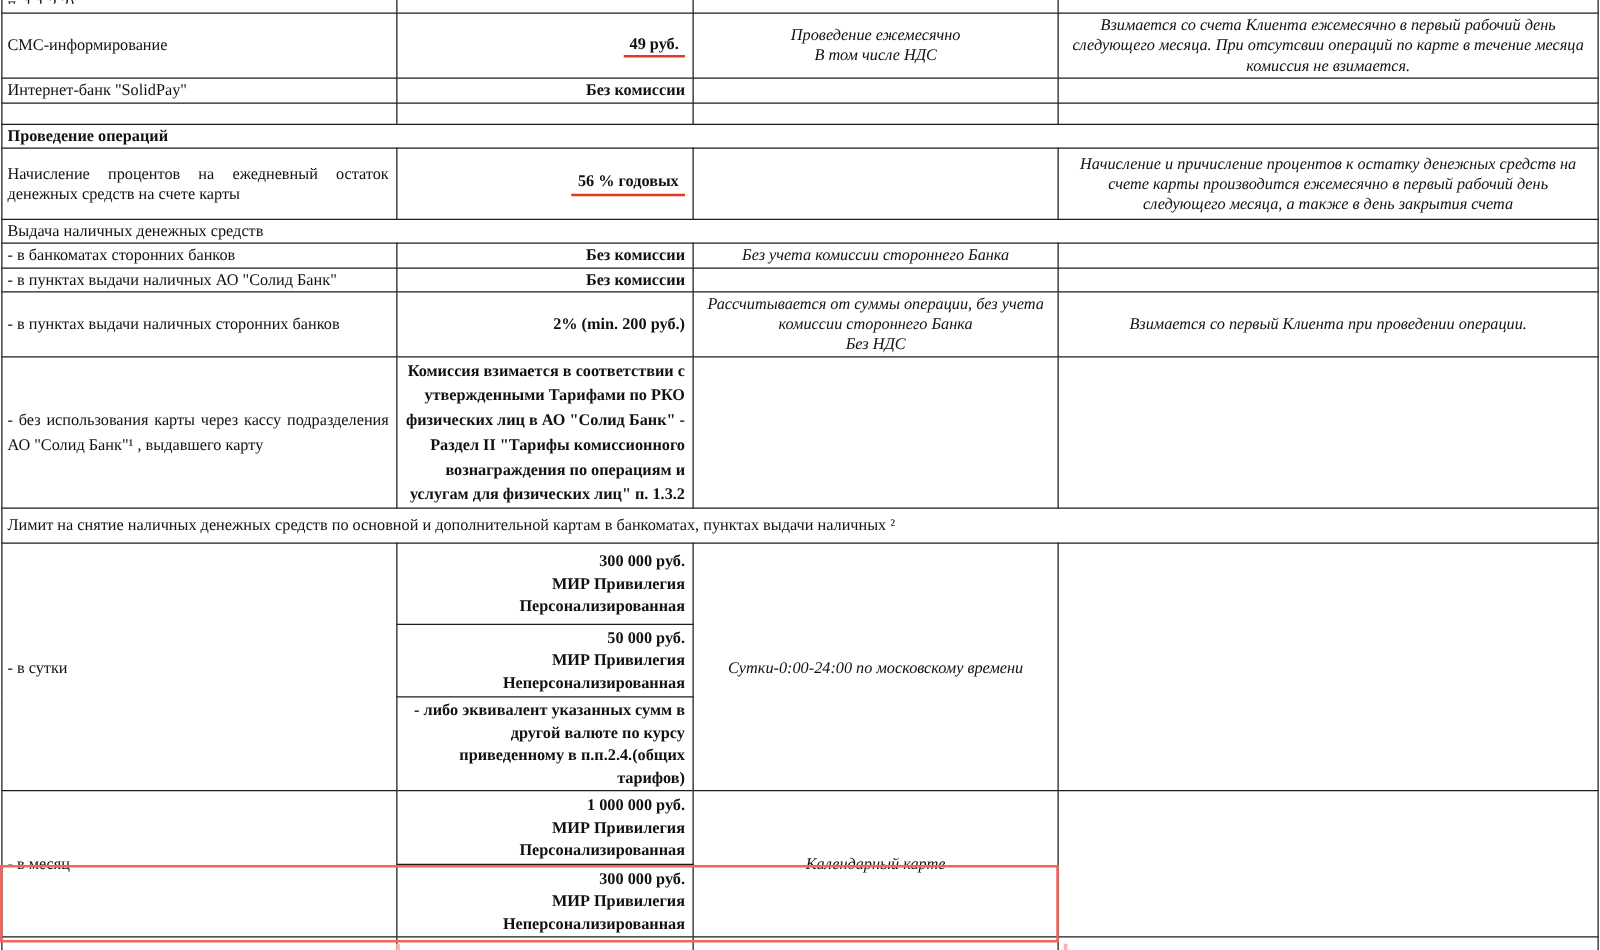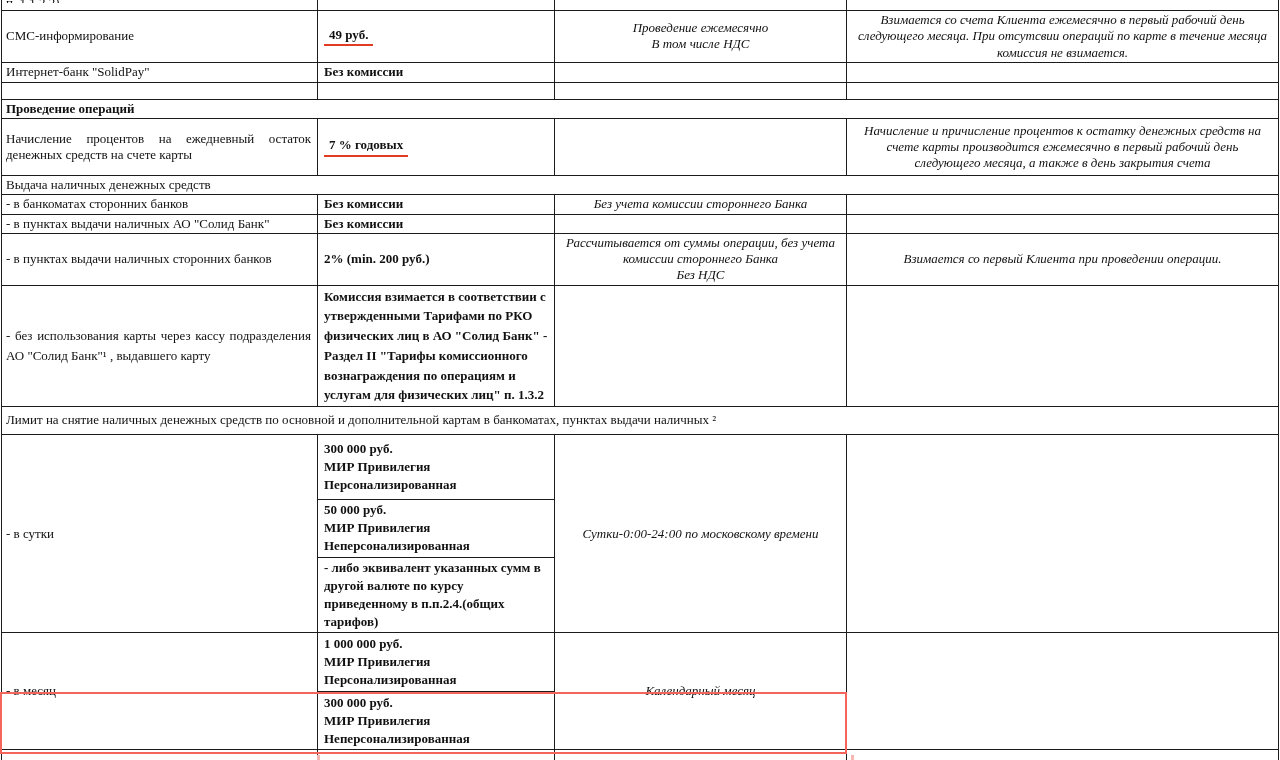--- a/index.html
+++ b/index.html
@@ -4,21 +4,21 @@
 <style>
   html,body{margin:0;padding:0;background:#ffffff;}
   body{width:1280px;height:760px;overflow:hidden;
        font-family:"Liberation Serif","DejaVu Serif",serif;color:#111;}
   .doc{position:relative;width:1280px;height:760px;overflow:hidden;}
   table.tariff{border-collapse:collapse;table-layout:fixed;width:1277px;margin:-1px 0 0 1px;}
   td{border:1px solid #1c1c1c;padding:1px 6px;font-size:13px;line-height:1.25;
      vertical-align:middle;overflow:hidden;}
   .svc{text-align:left;padding-left:4px;}
   .just{text-align:justify;text-align-last:left;}
-  .val{text-align:left;font-weight:bold;}
+  .val{text-align:right;font-weight:bold;}
   .note{text-align:center;font-style:italic;}
   .pre{white-space:pre-line;}
   .lh14{line-height:1.4;}
   .lh15{line-height:1.52;}
   .section td{font-weight:bold;padding-left:4px;margin-top:34px;}
   .plain td{font-weight:normal;padding-left:4px;margin-top:36px;}
   .redline{display:inline-block;border-bottom:2px solid #e23b24;padding:0 5px 1px 5px;}
   .clip{height:10px;padding:0 4px;vertical-align:bottom;text-decoration:underline;}
   .clipInner{display:block;height:8px;overflow:hidden;line-height:16px;
              transform:translateY(-7px);}
@@ -73,21 +73,21 @@
       <td></td>
     </tr>
 
     <tr class="section" style="height:18px">
       <td colspan="4">Проведение операций</td>
     </tr>
 
     <tr style="height:57px">
       <td class="svc just">Начисление процентов на ежедневный остаток денежных средств на счете карты</td>
       <td class="val">
-        <span class="redline">7 % годовых</span>
+        <span class="redline">56 % годовых</span>
       </td>
       <td></td>
       <td class="note">Начисление и причисление процентов к остатку денежных средств на счете карты производится ежемесячно в первый рабочий день следующего месяца, а также в день закрытия счета</td>
     </tr>
 
     <tr class="plain" style="height:16px">
       <td colspan="4">Выдача наличных денежных средств</td>
     </tr>
 
     <tr style="height:14px">
@@ -138,21 +138,21 @@
     </tr>
     <tr style="height:58px">
       <td class="val pre lh14">- либо эквивалент указанных сумм в другой валюте по курсу приведенному в п.п.2.4.(общих тарифов)</td>
     </tr>
 
     <tr style="height:59px">
       <td class="svc" rowspan="2">- в месяц</td>
       <td class="val pre lh14">1 000 000 руб.
 МИР Привилегия
 Персонализированная</td>
-      <td class="note" rowspan="2">Календарный месяц</td>
+      <td class="note" rowspan="2">Календарный карте</td>
       <td rowspan="2"></td>
     </tr>
     <tr style="height:58px">
       <td class="val pre lh14">300 000 руб.
 МИР Привилегия
 Неперсонализированная</td>
     </tr>
 
     <tr style="height:55px">
       <td class="svc">Cashback (возврат части денежных средств от операции)³</td>

